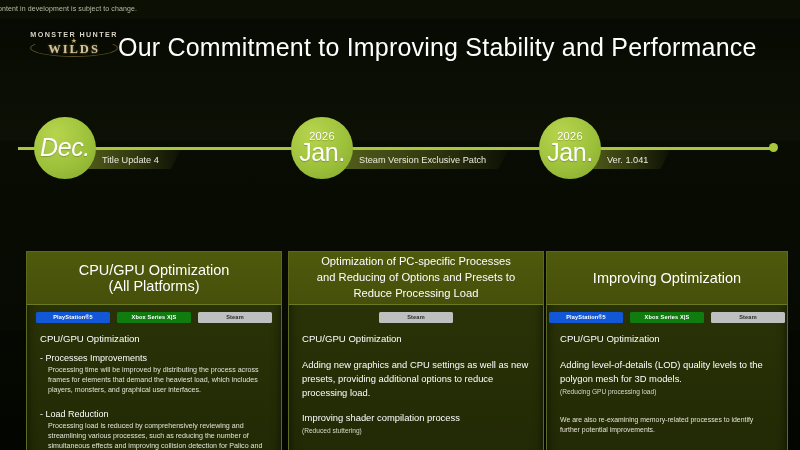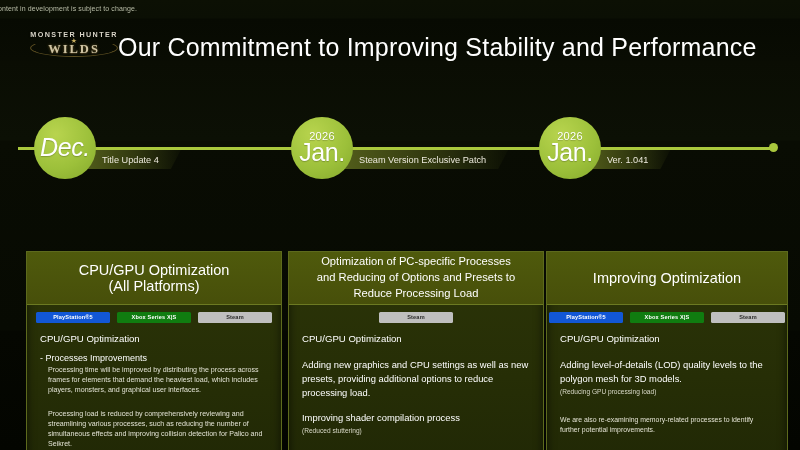--- a/index.html
+++ b/index.html
@@ -337,20 +337,21 @@
         <div class="badge steam">Steam</div>
       </div>
       <div class="panel-body">
         <div class="sec-title">CPU/GPU Optimization</div>
         <div class="blk">
           <div class="blk-head">- Processes Improvements</div>
           <div class="blk-sub">Processing time will be improved by distributing the process across frames for elements that demand the heaviest load, which includes players, monsters, and graphical user interfaces.</div>
         </div>
         <div class="gap-sm"></div>
         <div class="blk">
+          <div class="blk-head">- Load Reduction</div>
           <div class="blk-sub">Processing load is reduced by comprehensively reviewing and streamlining various processes, such as reducing the number of simultaneous effects and improving collision detection for Palico and Seikret.</div>
         </div>
 
       </div>
     </div>
 
     <div class="panel" style="left:288px; width:254px;">
       <div class="panel-head three">
         <div>
           <div>Optimization of PC-specific Processes</div>

